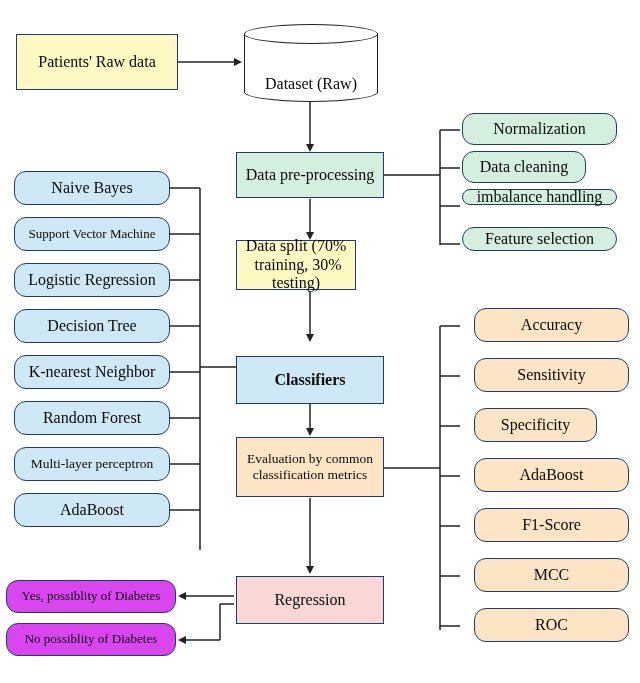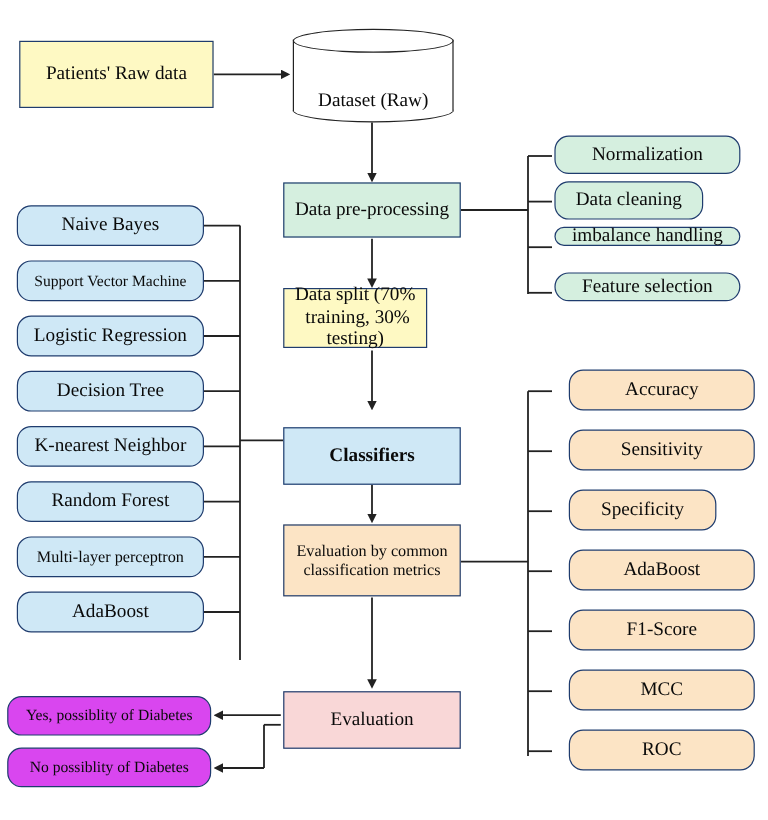--- a/index.html
+++ b/index.html
@@ -99,21 +99,21 @@
 <div class="box rect" style="left:236px; top:240px; width:120px; height:50px;">
   <span>Data split (70% &nbsp;training, 30% testing)</span>
 </div>
 <div class="box rect blue" style="left:236px; top:356px; width:148px; height:48px;font-weight:bold;">
   <span>Classifiers</span>
 </div>
 <div class="box rect orange small" style="left:236px; top:437px; width:148px; height:60px;">
   <span>Evaluation by common classification metrics</span>
 </div>
 <div class="box rect pink" style="left:236px; top:576px; width:148px; height:48px;">
-  <span>Evaluation</span>
+  <span>Regression</span>
 </div>
 
 <div class="box pill-green" style="left:462px; top:113px; width:155px; height:32px;">
     <span>Normalization</span>
   </div>
 <div class="box pill-green" style="left:462px; top:151px; width:124px; height:32px;">
     <span>Data cleaning</span>
   </div>
 <div class="box pill-green" style="left:462px; top:189px; width:155px; height:16px;">
     <span>imbalance handling</span>

